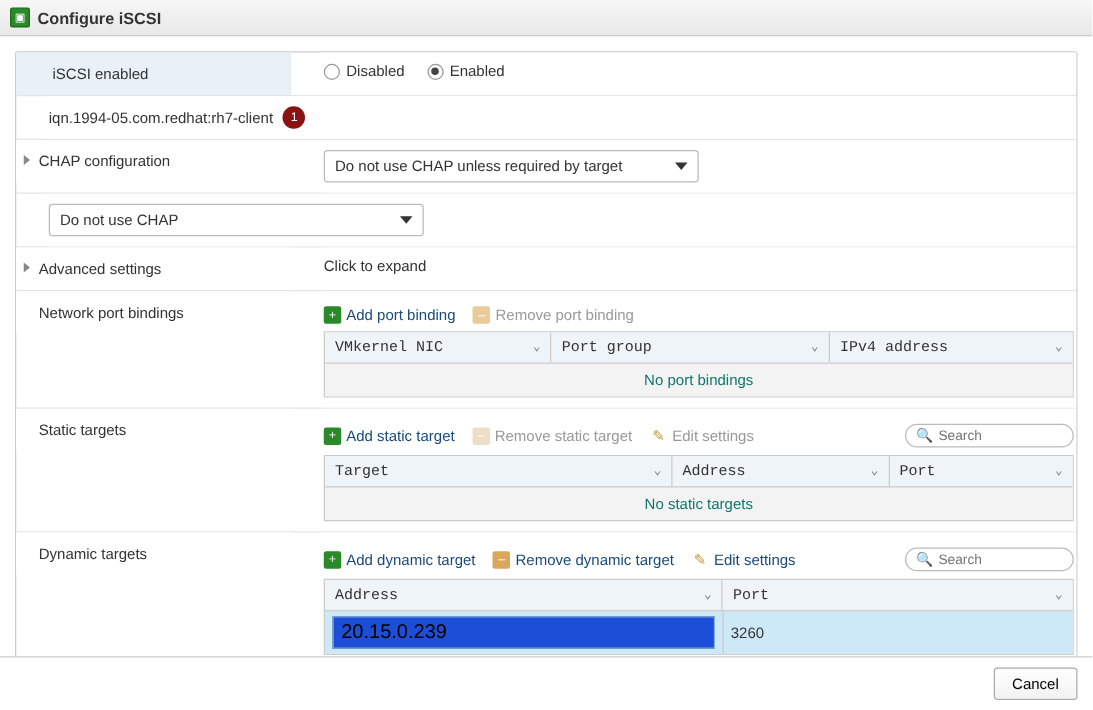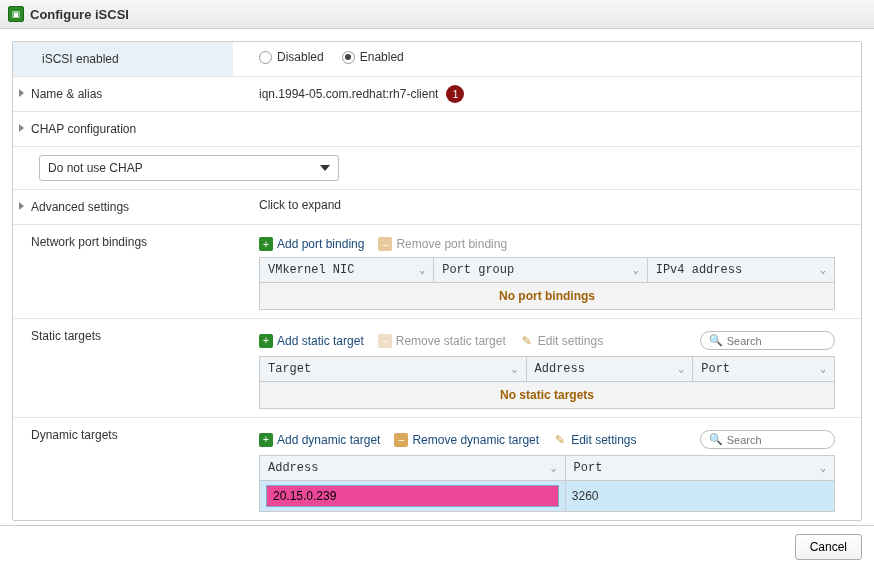--- a/index.html
+++ b/index.html
@@ -58,22 +58,23 @@
     position: absolute;
     left: 6px;
     top: 12px;
     width: 0; height: 0;
     border-top: 4px solid transparent;
     border-bottom: 4px solid transparent;
     border-left: 5px solid #888;
   }
   .value-col {
     flex: 1;
-    padding: 8px 26px;
-    background: #fff;
+    padding: 8px 2px;
+    background: #fff;
+    margin-left: 24px;
   }
 
   .radio-group { display: flex; gap: 18px; align-items: center; }
   .radio {
     display: inline-flex; align-items: center; gap: 5px;
   }
   .radio .circle {
     width: 13px; height: 13px; border: 1px solid #999; border-radius: 50%;
     display: inline-flex; align-items: center; justify-content: center;
   }
@@ -150,37 +151,37 @@
     padding: 5px 8px;
     border-right: 1px solid #ccc;
     display: flex; align-items: center; justify-content: space-between; font-family: Liberation Mono, monospace;
   }
   .grid-head .cell:last-child { border-right: none; }
   .grid-head .chev {
     color: #777; font-size: 10px;
   }
   .grid-empty {
     text-align: center; padding: 6px 0;
-    background: #f3f3f3; color: #a16207; font-weight: bold;
+    background: #f3f3f3; color: #0f766e; font-weight: normal;
     border-top: 1px solid #ccc;
   }
   .grid-row {
     display: flex;
     background: #cde8f7;
     border-top: 1px solid #ccc;
   }
   .grid-row .cell {
     padding: 4px 6px;
     border-right: 1px solid #ccc;
     display: flex; align-items: center;
   }
   .grid-row .cell:last-child { border-right: none; }
   .cell input.inline {
-    width: 100%; padding: 3px 6px; font-size: 12px;
-    border: 1px solid #7fa8c9; background: #ec4899;
+    width: 100%; padding: 3px 6px; font-size: 16px;
+    border: 1px solid #7fa8c9; background: #1d4ed8;
   }
 
   .footer {
     position: absolute;
     bottom: 0; left: 0; right: 0;
     border-top: 1px solid #ccc;
     padding: 8px 12px;
     display: flex; justify-content: flex-end; gap: 8px;
     background: #fff;
   }
@@ -215,36 +216,38 @@
           </label>
           <label class="radio">
             <span class="circle checked"></span>
             <span>Enabled</span>
           </label>
         </div>
       </div>
     </div>
 
     <div class="row">
-      <div class="label-col">
-        <span class="caret"></span>
-        <span>Name &amp; alias</span>
-      </div>
       <div class="value-col">
         <div class="iqn-line">
           <span>iqn.1994-05.com.redhat:rh7-client</span>
           <span class="badge">1</span>
         </div>
       </div>
     </div>
 
     <div class="row">
       <div class="label-col">
         <span class="caret"></span>
         <span>CHAP configuration</span>
+      </div>
+      <div class="value-col">
+        <div class="select">
+          <span>Do not use CHAP unless required by target</span>
+          <span class="tri"></span>
+        </div>
       </div>
     </div>
 
     <div class="row">
       <div class="value-col">
         <div class="select">
           <span>Do not use CHAP</span>
           <span class="tri"></span>
         </div>
       </div>

